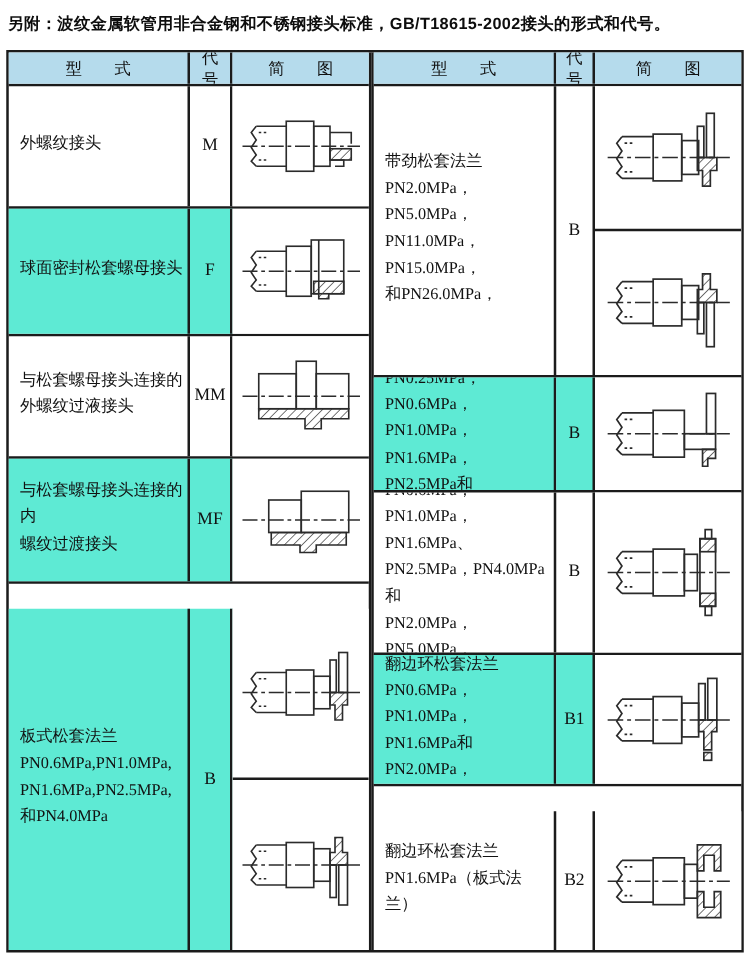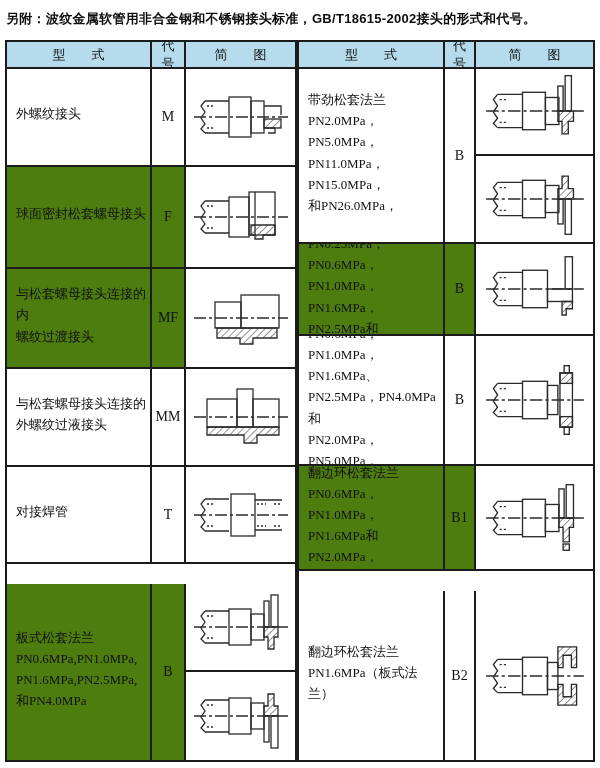--- a/index.html
+++ b/index.html
@@ -37,21 +37,21 @@
   .half-right .c-type { width: 146px; }
   .half-right .c-code { width: 31px; }
   .c-code {
     justify-content: center;
     font-family: "Liberation Serif", "DejaVu Serif", serif;
     font-size: 14px;
   }
   .c-diag { flex: 1 1 auto; flex-direction: column; justify-content: center; align-items: center; background: #fff; }
   .row-header { height: 27px; }
   .row-header .cell { background: #b5dbec; justify-content: center; font-size: 13px; padding: 12px; }
-  .hl .c-type, .hl .c-code { background: #4d7c0f; }
+  .hl .c-type, .hl .c-code { background: #5eead4; }
   .sub-diag { flex: 1 1 50%; width: 100%; display: flex; align-items: center; justify-content: center; }
   .sub-diag:first-child { border-bottom: 2px solid #1b1b1b; }
   .diagram-svg { display: block; }
 </style>
 </head>
 <body>
 
 <svg width="0" height="0" style="position:absolute" aria-hidden="true">
   <defs>
     <pattern id="hatch" width="5" height="5" patternUnits="userSpaceOnUse" patternTransform="rotate(45)">
@@ -107,68 +107,53 @@
               <use href="#hose"></use>
               <rect x="38" y="16" width="20" height="40"></rect>
               <rect x="58" y="11" width="26" height="43"></rect>
               <line x1="64" y1="11" x2="64" y2="54"></line>
               <path d="M60,44 h24 v10 h-12 v4 h-8 v-4 h-4 z" fill="url(#hatch)"></path>
             </g>
           </svg>
         </div>
       </div>
 
+      <div class="row" style="height:98px">
+        <div class="cell c-type">与松套螺母接头连接的
+外螺纹过液接头</div>
+        <div class="cell c-code">MM</div>
+        <div class="cell c-diag">
+          <svg class="diagram-svg" width="100" height="74" viewBox="0 0 100 72">
+            <g stroke="#2b2b2b" fill="none" stroke-width="1.3">
+              <path d="M3,36 h94" stroke-dasharray="12,3,3,3"></path>
+              <rect x="16" y="18" width="30" height="28"></rect>
+              <rect x="46" y="8" width="16" height="38"></rect>
+              <rect x="62" y="18" width="26" height="28"></rect>
+              <path d="M16,46 h72 v8 h-22 v8 h-13 v-8 h-37 z" fill="url(#hatch)"></path>
+            </g>
+          </svg>
+        </div>
+      </div>
+
       <div class="row hl" style="height:100px">
         <div class="cell c-type">与松套螺母接头连接的内
 螺纹过渡接头</div>
         <div class="cell c-code">MF</div>
         <div class="cell c-diag">
           <svg class="diagram-svg" width="100" height="74" viewBox="0 0 100 72">
             <g stroke="#2b2b2b" fill="none" stroke-width="1.3">
               <path d="M3,36 h94" stroke-dasharray="12,3,3,3"></path>
               <rect x="24" y="20" width="26" height="26"></rect>
               <rect x="50" y="13" width="38" height="33"></rect>
               <path d="M26,46 h60 v10 h-24 v6 h-13 v-6 h-23 z" fill="url(#hatch)"></path>
             </g>
           </svg>
         </div>
       </div>
 
-      <div class="row" style="height:98px">
-        <div class="cell c-type">与松套螺母接头连接的
-外螺纹过液接头</div>
-        <div class="cell c-code">MM</div>
-        <div class="cell c-diag">
-          <svg class="diagram-svg" width="100" height="74" viewBox="0 0 100 72">
-            <g stroke="#2b2b2b" fill="none" stroke-width="1.3">
-              <path d="M3,36 h94" stroke-dasharray="12,3,3,3"></path>
-              <rect x="16" y="18" width="30" height="28"></rect>
-              <rect x="46" y="8" width="16" height="38"></rect>
-              <rect x="62" y="18" width="26" height="28"></rect>
-              <path d="M16,46 h72 v8 h-22 v8 h-13 v-8 h-37 z" fill="url(#hatch)"></path>
-            </g>
-          </svg>
-        </div>
-      </div>
-
-      <div class="row" style="height:97px">
-        <div class="cell c-type">对接焊管</div>
-        <div class="cell c-code">T</div>
-        <div class="cell c-diag">
-          <svg class="diagram-svg" width="100" height="74" viewBox="0 0 100 72">
-            <g stroke="#2b2b2b" fill="none" stroke-width="1.3">
-              <path d="M3,36 h94" stroke-dasharray="12,3,3,3"></path>
-              <use href="#hose"></use>
-              <rect x="40" y="15" width="24" height="42"></rect>
-              <path d="M64,21 h27 M64,51 h27"></path>
-              <path d="M66,25 h9 M66,47 h9 M83,25 h7 M83,47 h7" stroke-dasharray="2,2"></path>
-            </g>
-          </svg>
-        </div>
-      </div>
 
       <div class="row row-grow hl">
         <div class="cell c-type">板式松套法兰
 PN0.6MPa,PN1.0MPa,
 PN1.6MPa,PN2.5MPa,
 和PN4.0MPa</div>
         <div class="cell c-code">B</div>
         <div class="cell c-diag" style="padding:0">
           <div class="sub-diag">
             <svg class="diagram-svg" width="100" height="74" viewBox="0 0 100 72">
@@ -202,21 +187,21 @@
     </div>
 
     <div class="half half-right">
 
       <div class="row row-header">
         <div class="cell c-type" style="justify-content:center;padding:0">型　　式</div>
         <div class="cell c-code">代号</div>
         <div class="cell c-diag">简　　图</div>
       </div>
 
-      <div class="row" style="height:175px">
+      <div class="row" style="height:233px">
         <div class="cell c-type">带劲松套法兰
 PN2.0MPa，PN5.0MPa，
 PN11.0MPa，PN15.0MPa，
 和PN26.0MPa，</div>
         <div class="cell c-code">B</div>
         <div class="cell c-diag" style="padding:0">
           <div class="sub-diag">
             <svg class="diagram-svg" width="104" height="80" viewBox="0 0 100 72">
               <g stroke="#2b2b2b" fill="none" stroke-width="1.3">
                 <path d="M3,36 h94" stroke-dasharray="12,3,3,3"></path>

